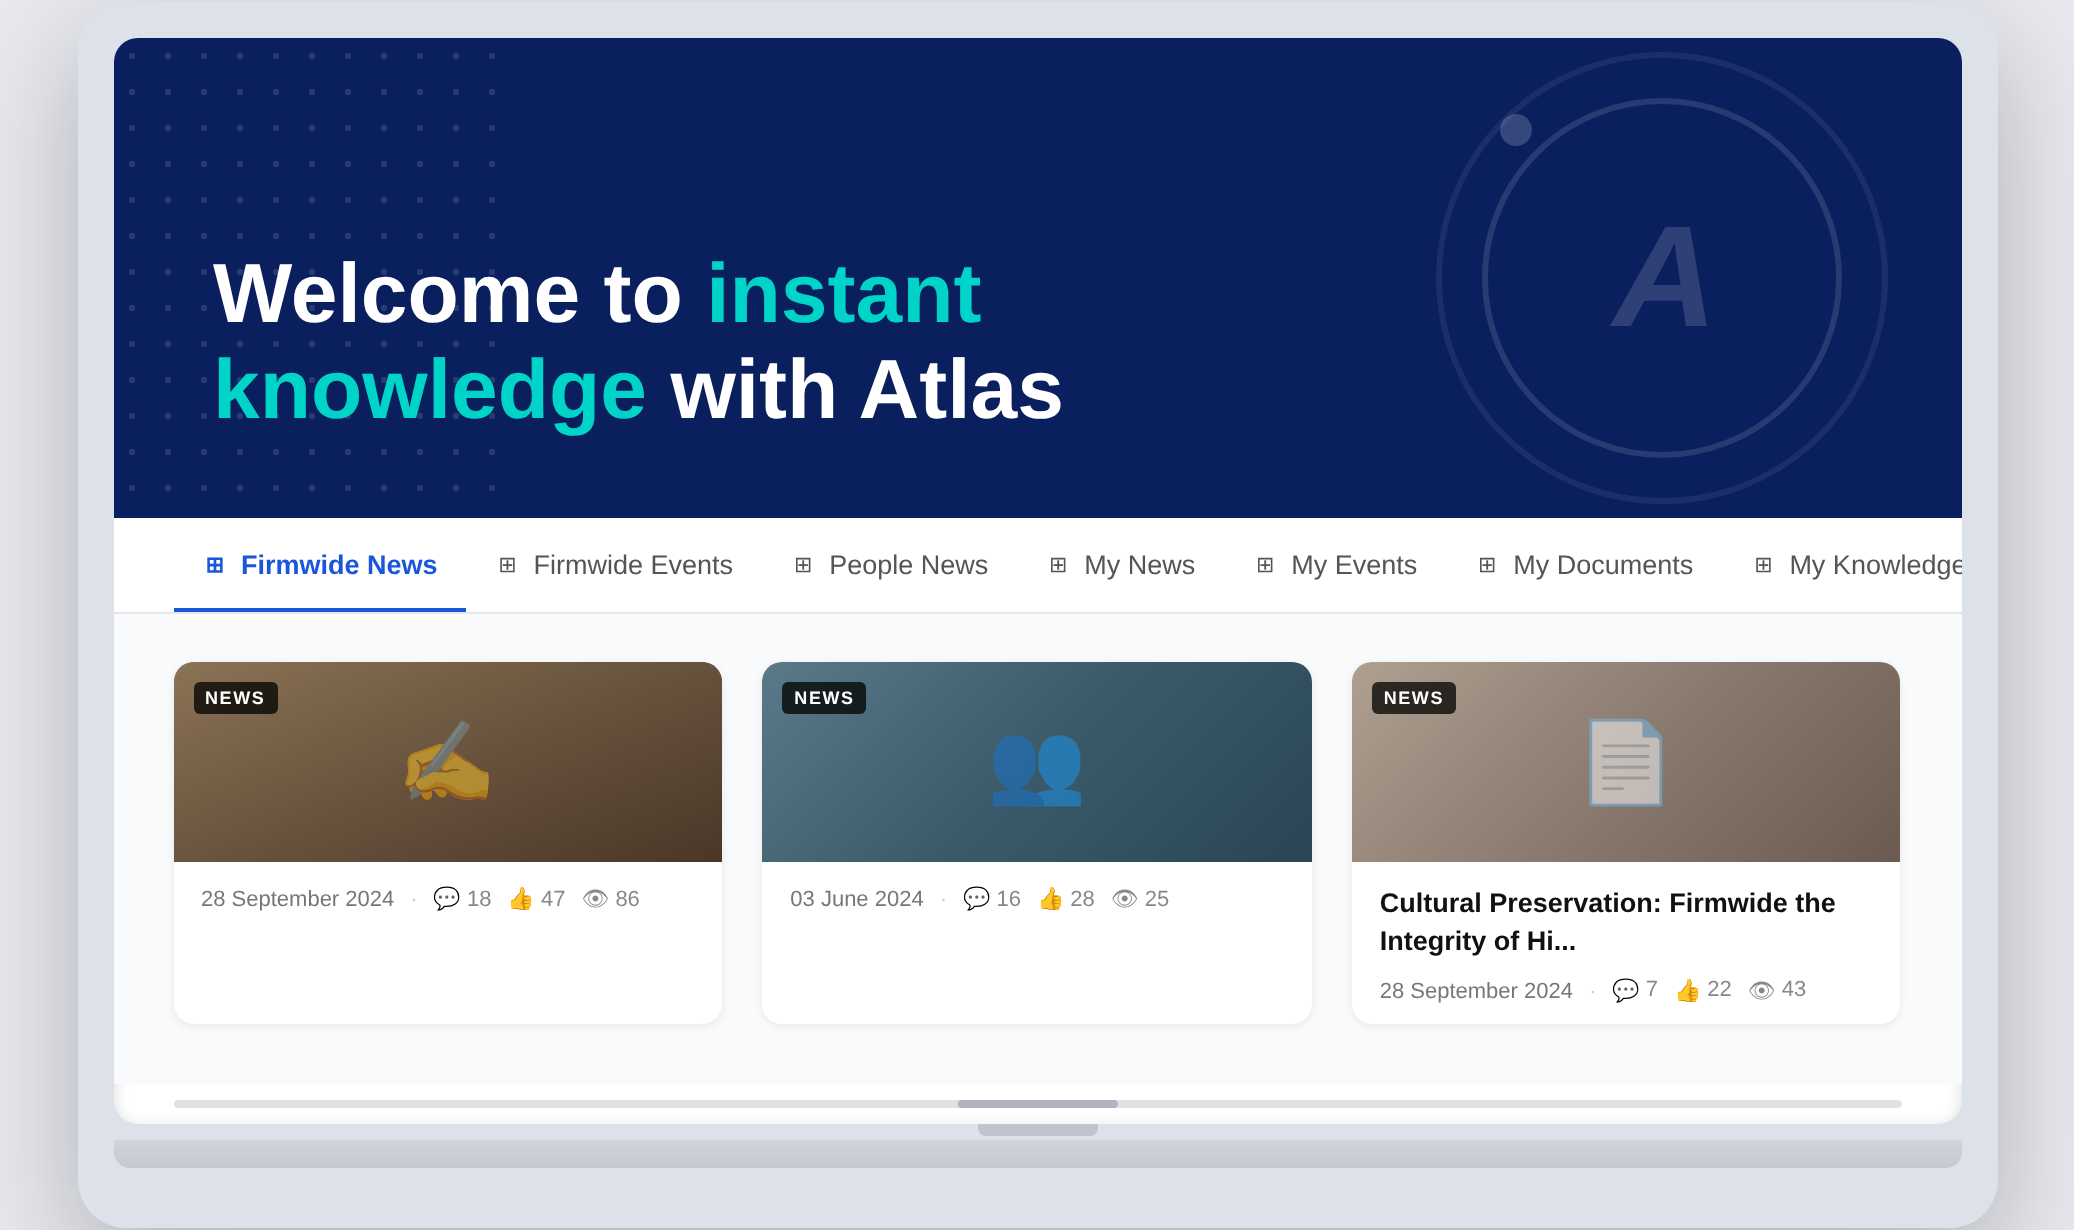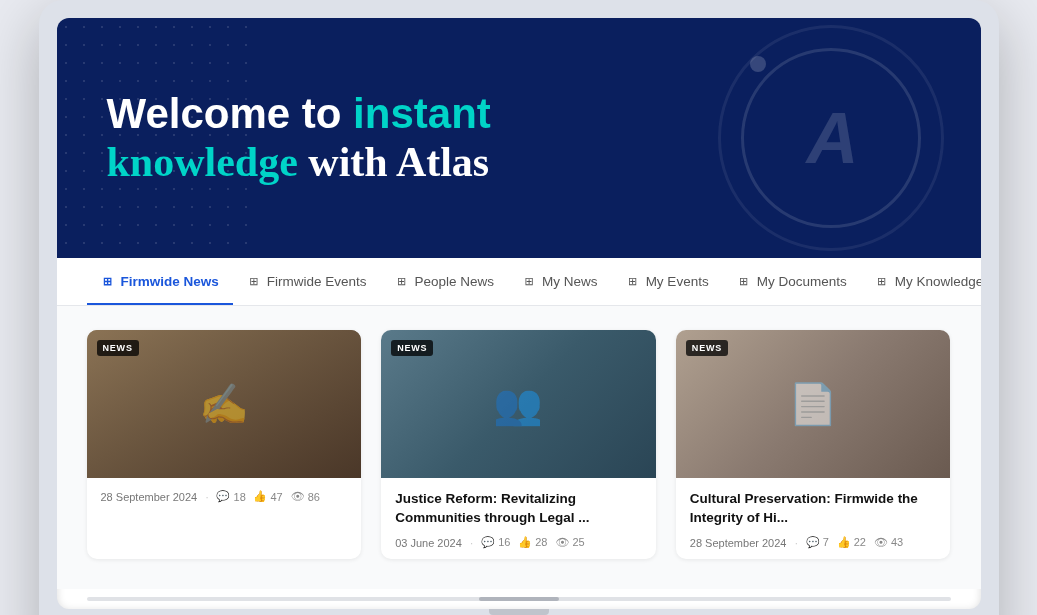--- a/index.html
+++ b/index.html
@@ -27,21 +27,21 @@
       overflow: hidden;
       box-shadow: inset 0 2px 8px rgba(0,0,0,0.15);
     }
 
     
     .hero {
       background: #0a1f5e;
       padding: 40px 50px;
       min-height: 240px;
       display: flex;
-      align-items: center;
+      align-items: flex-end;
       position: relative;
       overflow: hidden;
     }
 
     .hero-dots {
       position: absolute;
       left: 0; top: 0; bottom: 0;
       width: 200px;
       background-image: radial-gradient(circle, rgba(255,255,255,0.12) 1.5px, transparent 1.5px);
       background-size: 18px 18px;
@@ -101,21 +101,20 @@
     }
 
     .hero-title .line1 .accent {
       color: #00d4c8;
     }
 
     .hero-title .line2 {
       font-size: 42px;
       font-weight: 900;
       line-height: 1.15;
-      font-family: Liberation Serif, serif;
     }
 
     .hero-title .line2 .accent {
       color: #00d4c8;
     }
 
     .hero-title .line2 .white {
       color: #fff;
     }
 
@@ -175,21 +174,21 @@
       background: #fff;
       border-radius: 10px;
       overflow: hidden;
       box-shadow: 0 1px 4px rgba(0,0,0,0.08);
       cursor: pointer;
       transition: box-shadow 0.2s;
     }
 
     .card-img {
       position: relative;
-      height: 148px;
+      height: 100px;
       overflow: hidden;
     }
 
     
     .card-img-1 {
       background: linear-gradient(135deg, #8b7355 0%, #6b5a42 40%, #4a3728 100%);
       position: relative;
     }
 
     .card-img-1::before {
@@ -403,21 +402,20 @@
               </span>
             </div>
           </div>
         </div>
 
         <div class="card">
           <div class="card-img card-img-2">
             <span class="news-badge">NEWS</span>
           </div>
           <div class="card-body">
-            <div class="card-title">Justice Reform: Revitalizing Communities through Legal ...</div>
             <div class="card-meta">
               <span class="card-meta-date">03 June 2024</span>
               <span class="card-meta-dot">·</span>
               <span class="card-meta-item">
                 <span>💬</span>
                 <span>16</span>
               </span>
               <span class="card-meta-item">
                 <span>👍</span>
                 <span>28</span>

